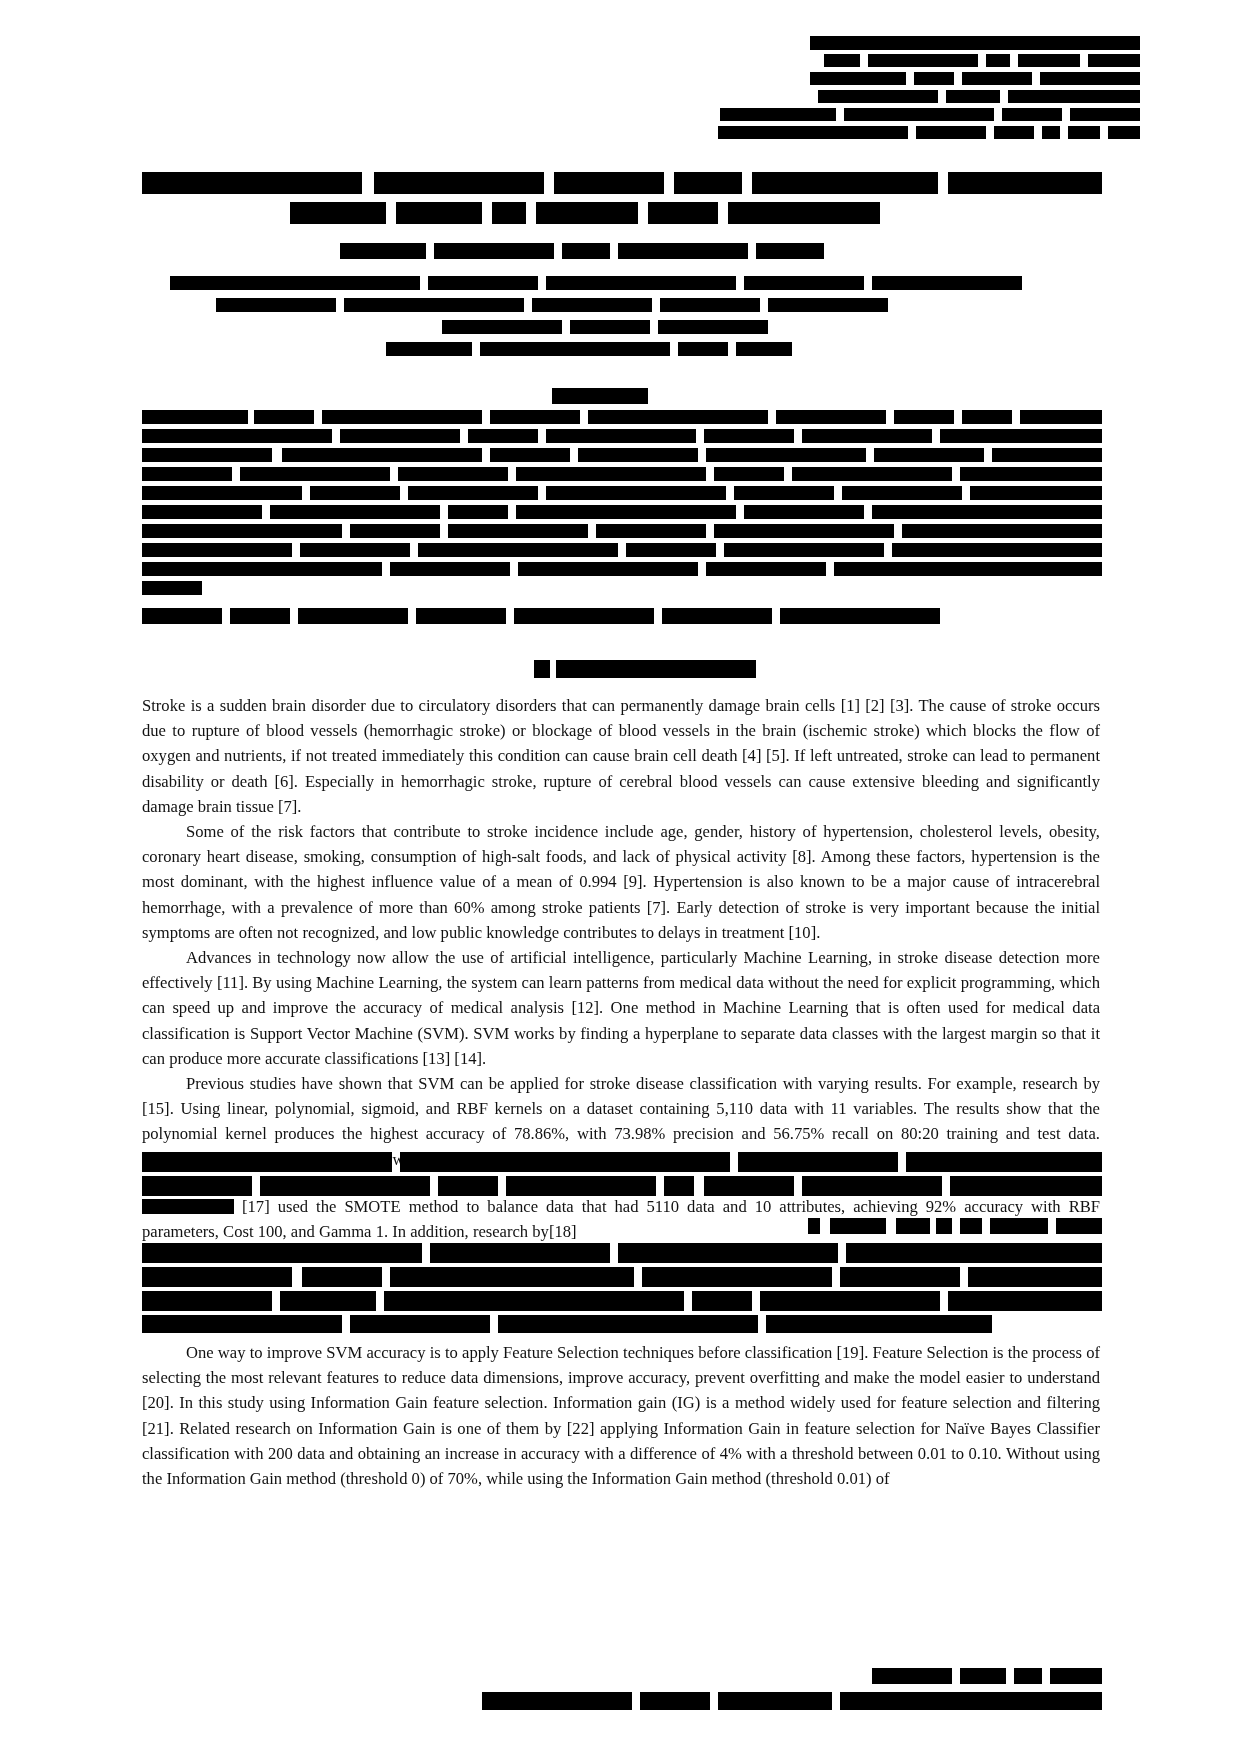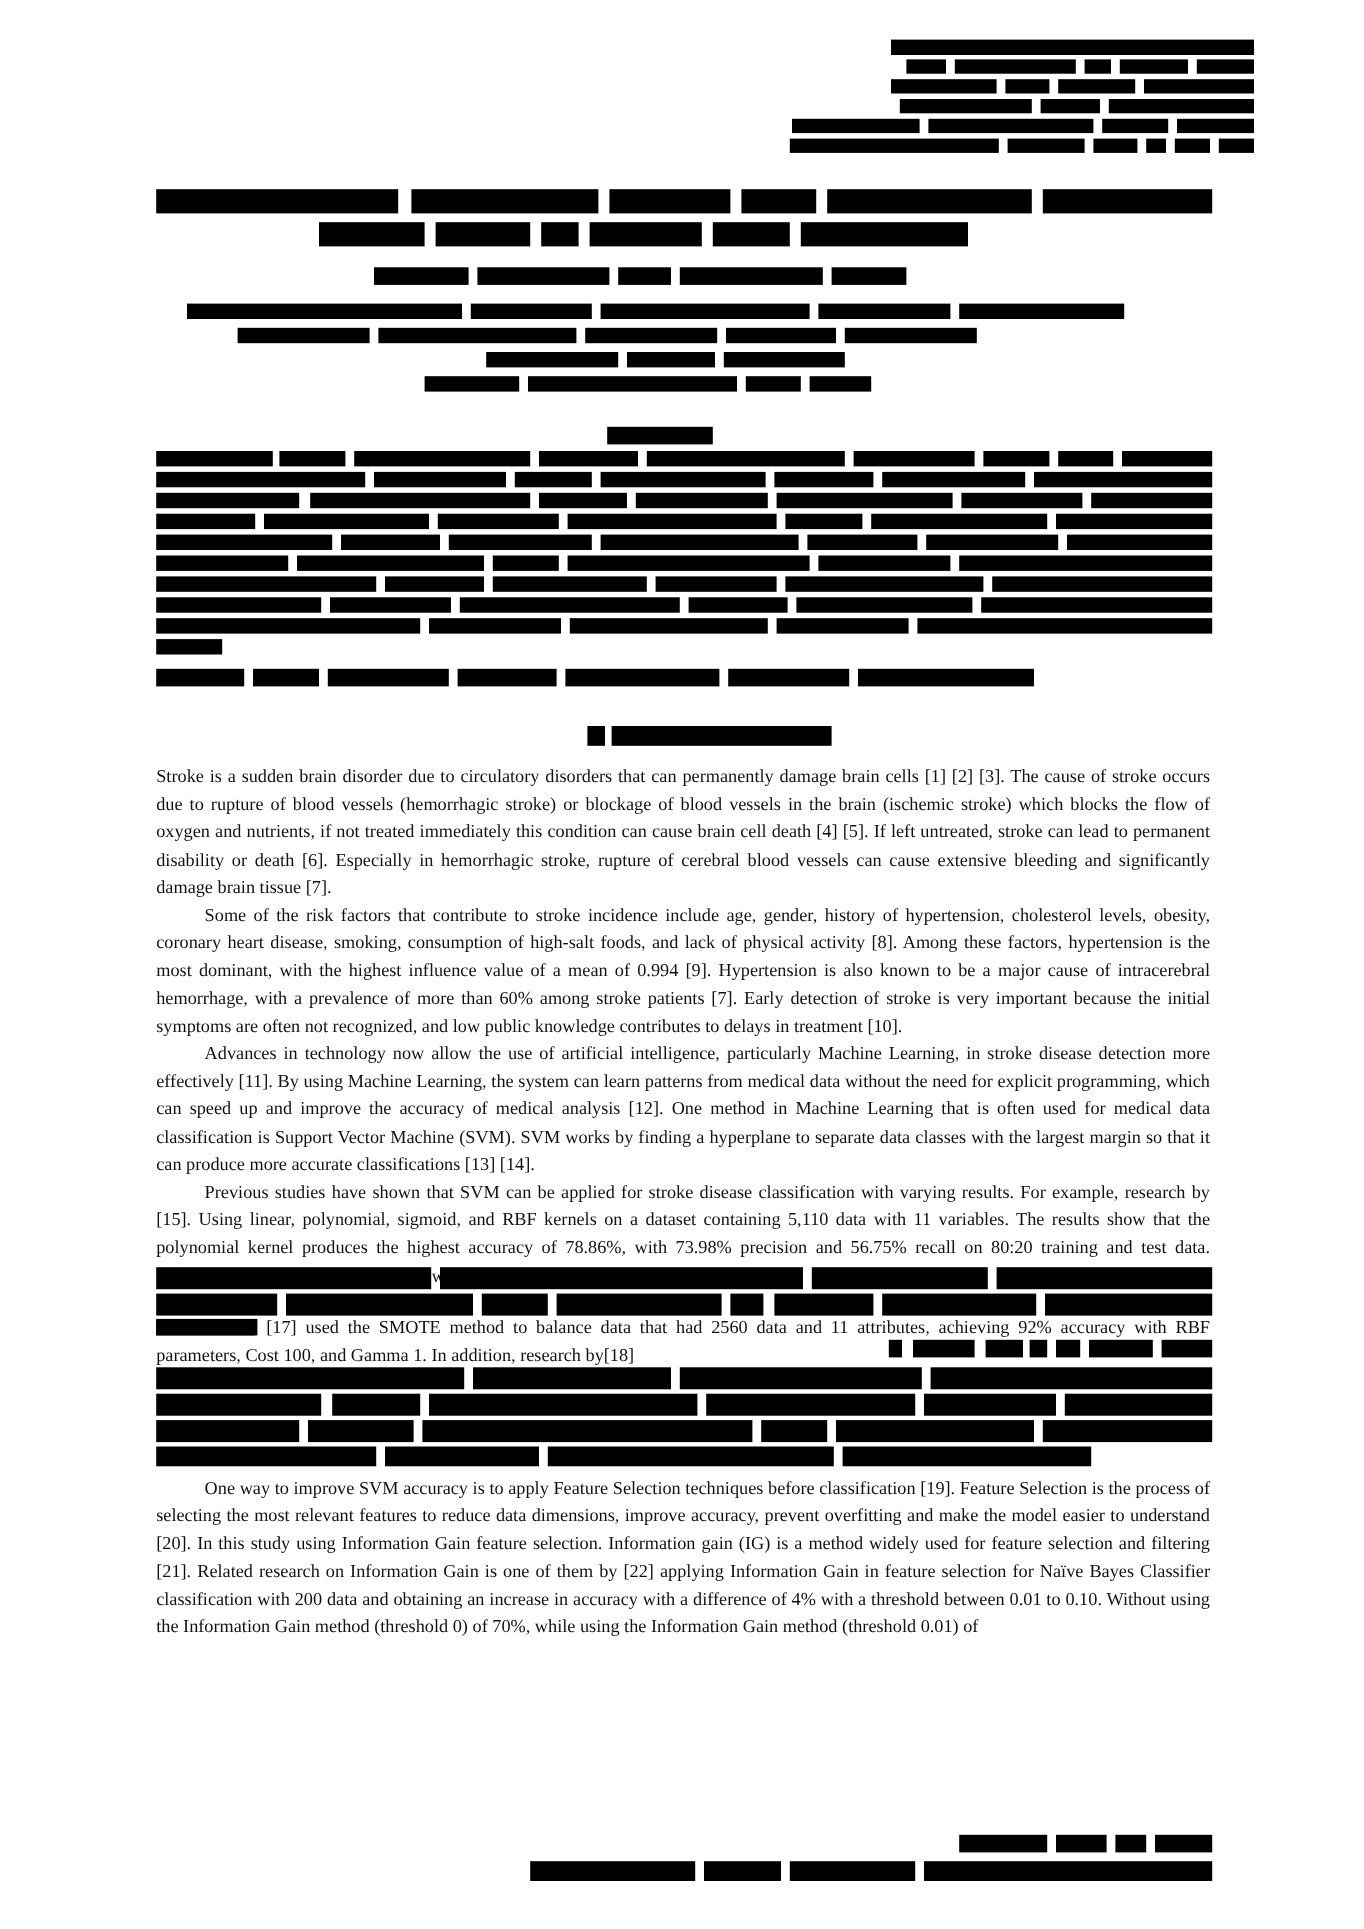--- a/index.html
+++ b/index.html
@@ -238,21 +238,21 @@
     <i style="left:522px; top:24px; width:30px; height:20px;"></i>
     <i style="left:562px; top:24px; width:90px; height:20px;"></i>
     <i style="left:660px; top:24px; width:140px; height:20px;"></i>
     <i style="left:808px; top:24px; width:152px; height:20px;"></i>
 
     <i style="left:0; top:48px; width:90px; height:14px;"></i>
   </div>
 
   <p class="para noindent" style="top:1194px;">
     <span class="inline-redact" style="width:92px;"></span>
-    <span>[17] used the SMOTE method to balance data that had 2560 data and 11 attributes, achieving 92% accuracy with RBF parameters, Cost 100, and Gamma 1. In addition, research by[18]</span>
+    <span>[17] used the SMOTE method to balance data that had 5110 data and 10 attributes, achieving 92% accuracy with RBF parameters, Cost 100, and Gamma 1. In addition, research by[18]</span>
   </p>
 
   <div class="redblock" style="left:808px; top:1218px; width:294px; height:20px;">
     <i style="left:0; top:0; width:12px; height:16px;"></i>
     <i style="left:22px; top:0; width:56px; height:16px;"></i>
     <i style="left:88px; top:0; width:34px; height:16px;"></i>
     <i style="left:128px; top:0; width:16px; height:16px;"></i>
     <i style="left:152px; top:0; width:22px; height:16px;"></i>
     <i style="left:182px; top:0; width:58px; height:16px;"></i>
     <i style="left:248px; top:0; width:46px; height:16px;"></i>

